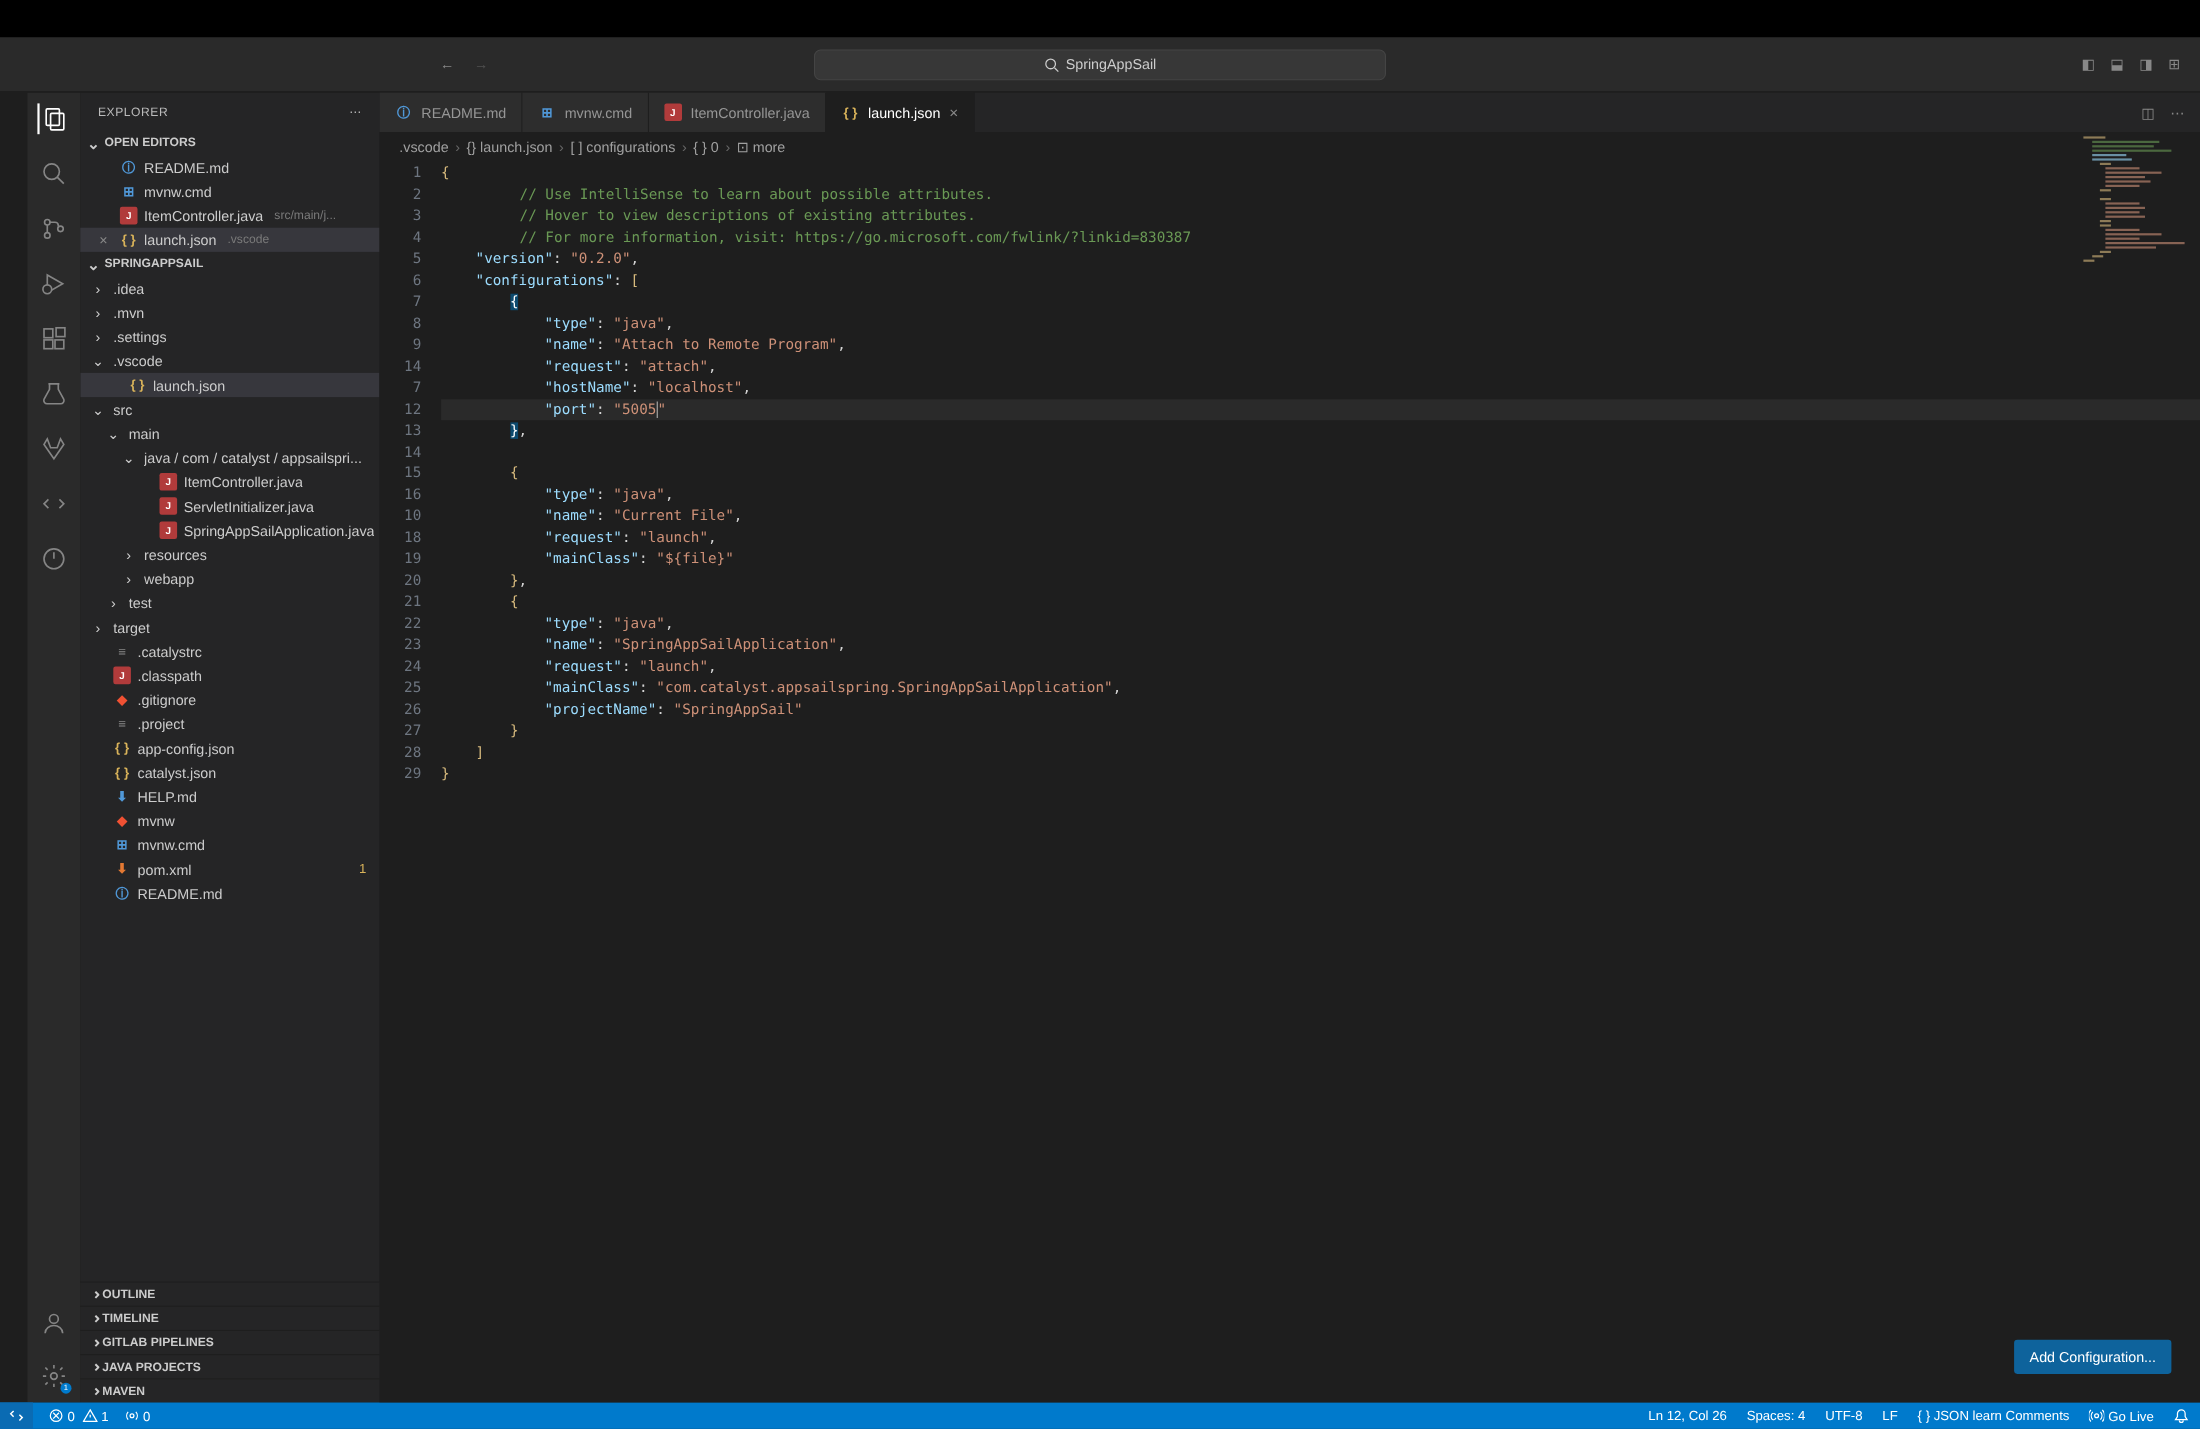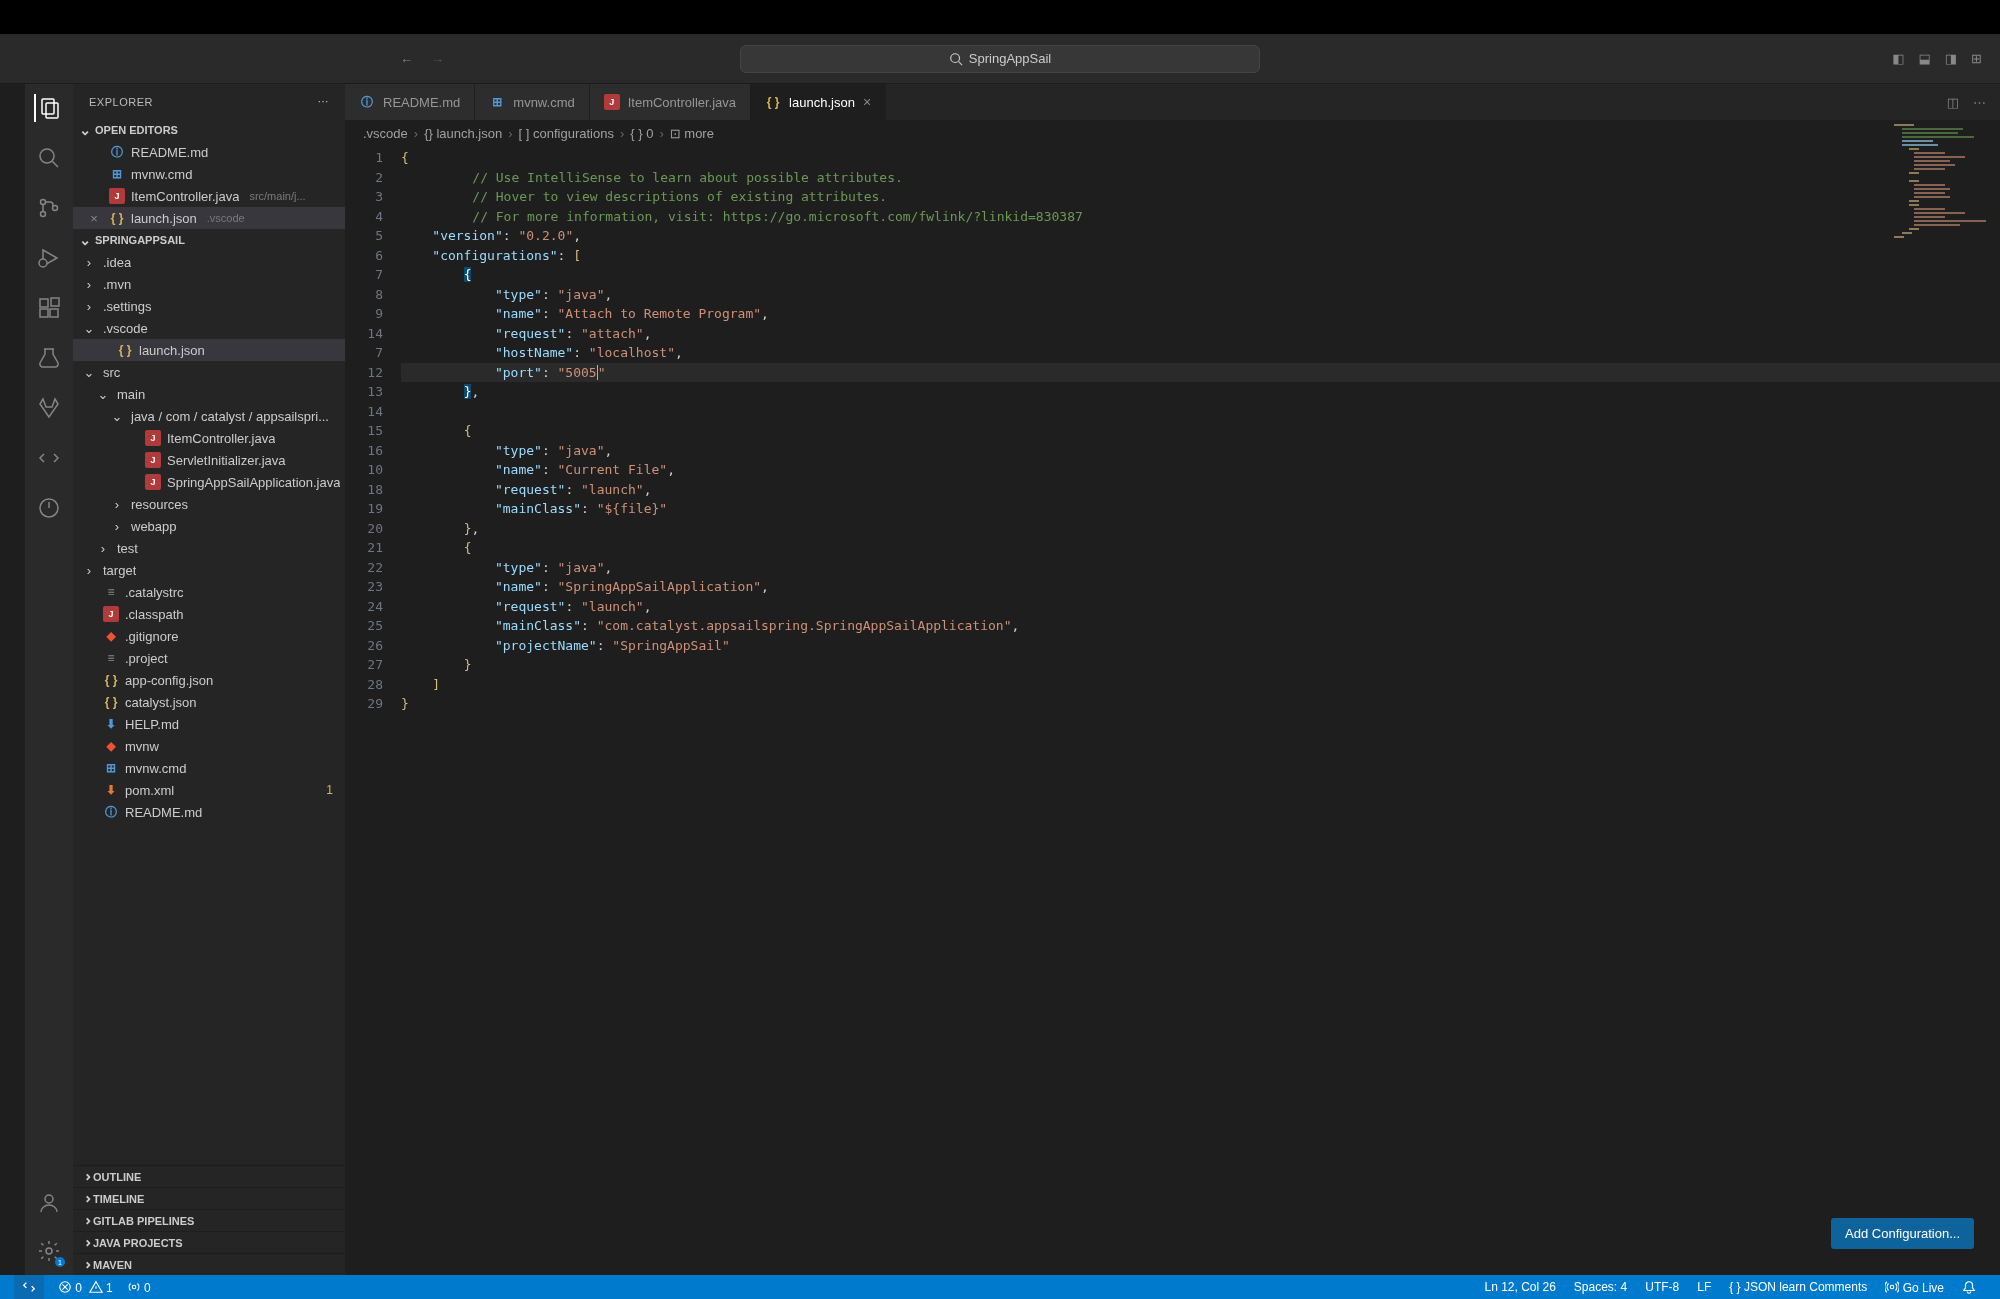--- a/index.html
+++ b/index.html
@@ -53,21 +53,21 @@
 .s-str { color: #ce9178; }
 .s-punc { color: #d4d4d4; }
 .s-brace { color: #d7ba7d; }
 .s-comment { color: #6a9955; margin-left: 40px; }
 .s-link { color: #6a9955; }
 .minimap { position: absolute; right: 0; top: 36px; width: 110px; height: 120px; background: #1e1e1e; opacity: 0.6; padding: 4px; overflow:hidden;}
 .minimap .ml { height: 2px; margin-bottom: 2px; }
 .add-config-btn { position: absolute; right: 26px; bottom: 26px; background: #0e639c; color: #fff; border: none; padding: 8px 14px; border-radius: 3px; font-size: 13px; cursor: pointer; }
 .panels-bottom { background: #252526; }
 .panel-sec { height: 22px; display: flex; align-items: center; padding-left: 4px; font-size: 11px; font-weight: 700; color: #ccc; cursor: pointer; border-top: 1px solid #1e1e1e; }
-.statusbar { height: 24px; background: #007acc; display: flex; align-items: center; color: #fff; font-size: 12px; padding: 0 24px; gap: 14px; }
+.statusbar { height: 24px; background: #007acc; display: flex; align-items: center; color: #fff; font-size: 12px; padding: 0 10px; gap: 14px; }
 .statusbar .sb-left { display: flex; gap: 14px; align-items: center; }
 .statusbar .sb-right { margin-left: auto; display: flex; gap: 18px; align-items: center; }
 .statusbar .remote { background: #0a6bb3; padding: 0 8px; height: 24px; display: flex; align-items: center; margin-left: -10px; }
 .statusbar span { cursor: pointer; }
 svg { display: block; }
 </style>
 </head>
 <body>
 
 <div class="window">

